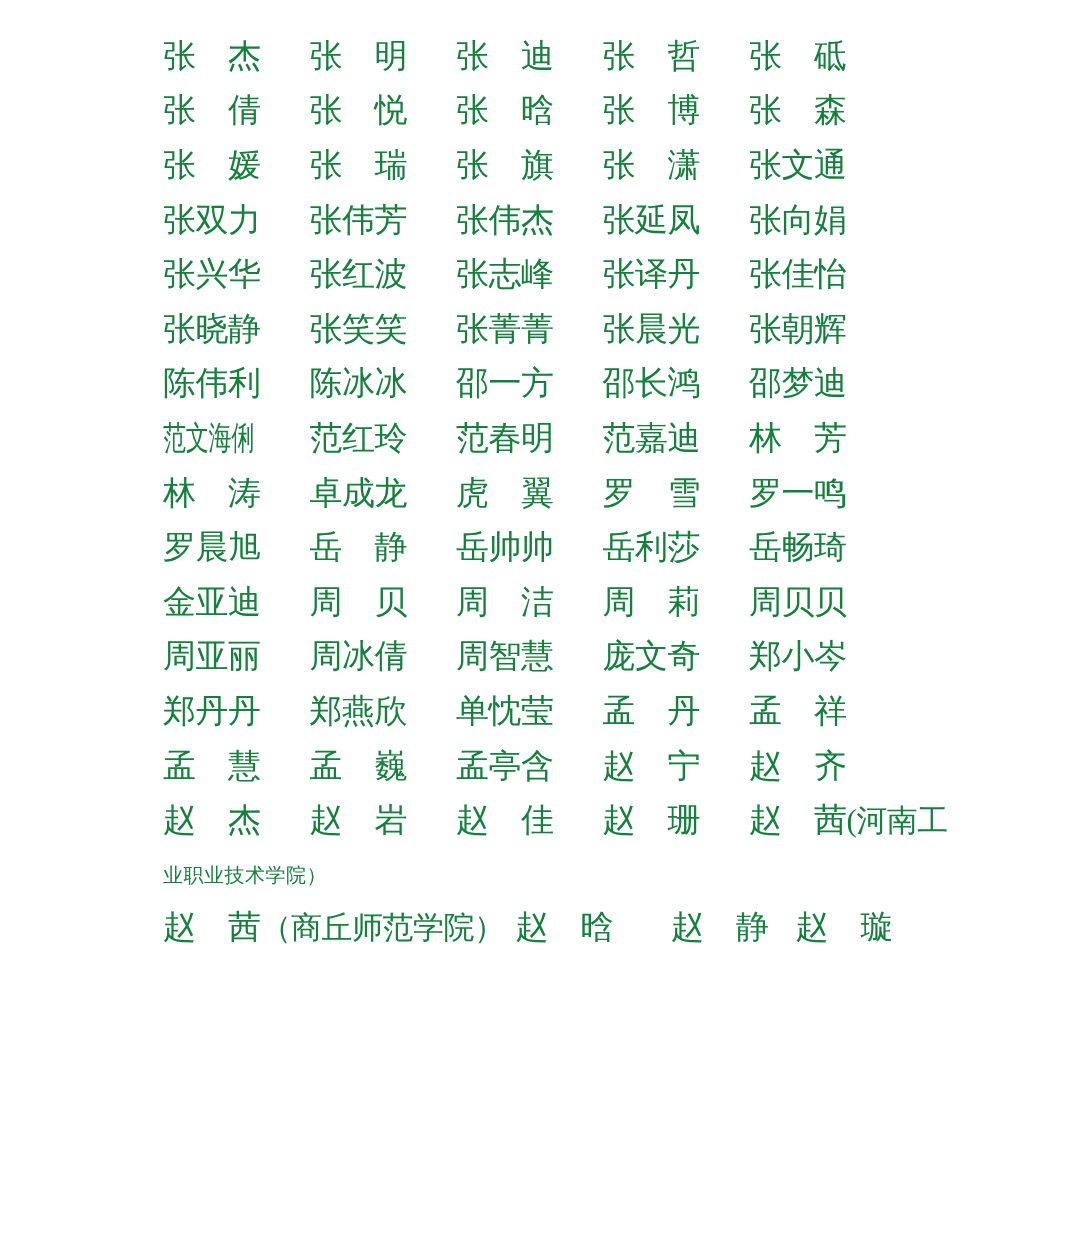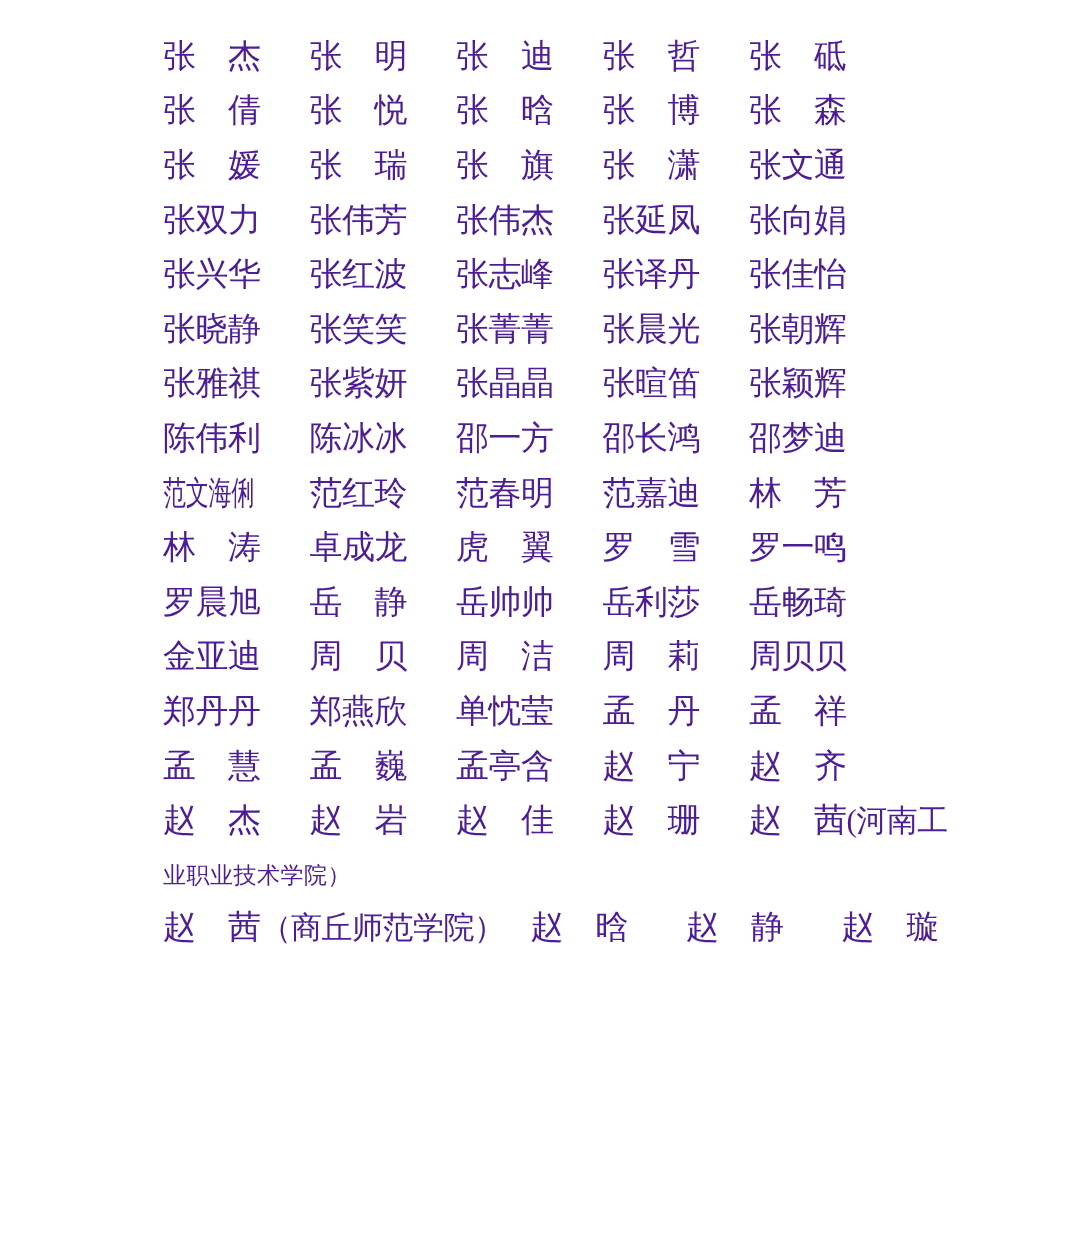--- a/index.html
+++ b/index.html
@@ -11,21 +11,21 @@
     width: 1080px;
     height: 1234px;
     overflow: hidden;
   }
   .page {
     box-sizing: border-box;
     width: 1080px;
     height: 1234px;
     padding: 29px 0 0 163px;
     font-family: "Liberation Serif", "DejaVu Serif", serif;
-    color: #4c1d95;
+    color: #15803d;
     font-size: 33px;
   }
   .name-grid { width: 760px; }
   .row {
     display: grid;
     grid-template-columns: repeat(5, 94px);
     column-gap: 52.5px;
     height: 54.6px;
     align-items: center;
     width: 680px;
@@ -42,36 +42,36 @@
     transform-origin: left center;
   }
   .inst {
     font-size: 31px;
     letter-spacing: -0.5px;
   }
   .wrap-line {
     height: 54.6px;
     display: flex;
     align-items: center;
-    font-size: 23px;
+    font-size: 20px;
     line-height: 1;
     letter-spacing: 0.5px;
   }
   .last-row {
     display: flex;
     height: 54.6px;
     align-items: center;
     line-height: 1;
     white-space: nowrap;
     font-family: Liberation Mono, monospace;
   }
   .lcell { letter-spacing: -0.5px; }
-  .lcell-1 { margin-left: 26px; text-align: right; }
+  .lcell-1 { margin-left: 11px; text-align: right; }
   .lcell-2 { margin-left: 58px; }
-  .lcell-3 { margin-left: 58px; }
+  .lcell-3 { margin-left: 27px; }
 </style>
 </head>
 <body>
 
 <div class="page">
   <div class="name-grid">
       <div class="row">
         <span class="cell">张　杰</span>
         <span class="cell">张　明</span>
         <span class="cell">张　迪</span>
@@ -107,27 +107,20 @@
         <span class="cell">张佳怡</span>
       </div>
       <div class="row">
         <span class="cell">张晓静</span>
         <span class="cell">张笑笑</span>
         <span class="cell">张菁菁</span>
         <span class="cell">张晨光</span>
         <span class="cell">张朝辉</span>
       </div>
       <div class="row">
-        <span class="cell">张雅祺</span>
-        <span class="cell">张紫妍</span>
-        <span class="cell">张晶晶</span>
-        <span class="cell">张暄笛</span>
-        <span class="cell">张颖辉</span>
-      </div>
-      <div class="row">
         <span class="cell">陈伟利</span>
         <span class="cell">陈冰冰</span>
         <span class="cell">邵一方</span>
         <span class="cell">邵长鸿</span>
         <span class="cell">邵梦迪</span>
       </div>
       <div class="row">
         <span class="cell compact">范文海俐</span>
         <span class="cell">范红玲</span>
         <span class="cell">范春明</span>
@@ -149,20 +142,27 @@
         <span class="cell">岳畅琦</span>
       </div>
       <div class="row">
         <span class="cell">金亚迪</span>
         <span class="cell">周　贝</span>
         <span class="cell">周　洁</span>
         <span class="cell">周　莉</span>
         <span class="cell">周贝贝</span>
       </div>
       <div class="row">
+        <span class="cell">周亚丽</span>
+        <span class="cell">周冰倩</span>
+        <span class="cell">周智慧</span>
+        <span class="cell">庞文奇</span>
+        <span class="cell">郑小岑</span>
+      </div>
+      <div class="row">
         <span class="cell">郑丹丹</span>
         <span class="cell">郑燕欣</span>
         <span class="cell">单忱莹</span>
         <span class="cell">孟　丹</span>
         <span class="cell">孟　祥</span>
       </div>
       <div class="row">
         <span class="cell">孟　慧</span>
         <span class="cell">孟　巍</span>
         <span class="cell">孟亭含</span>

